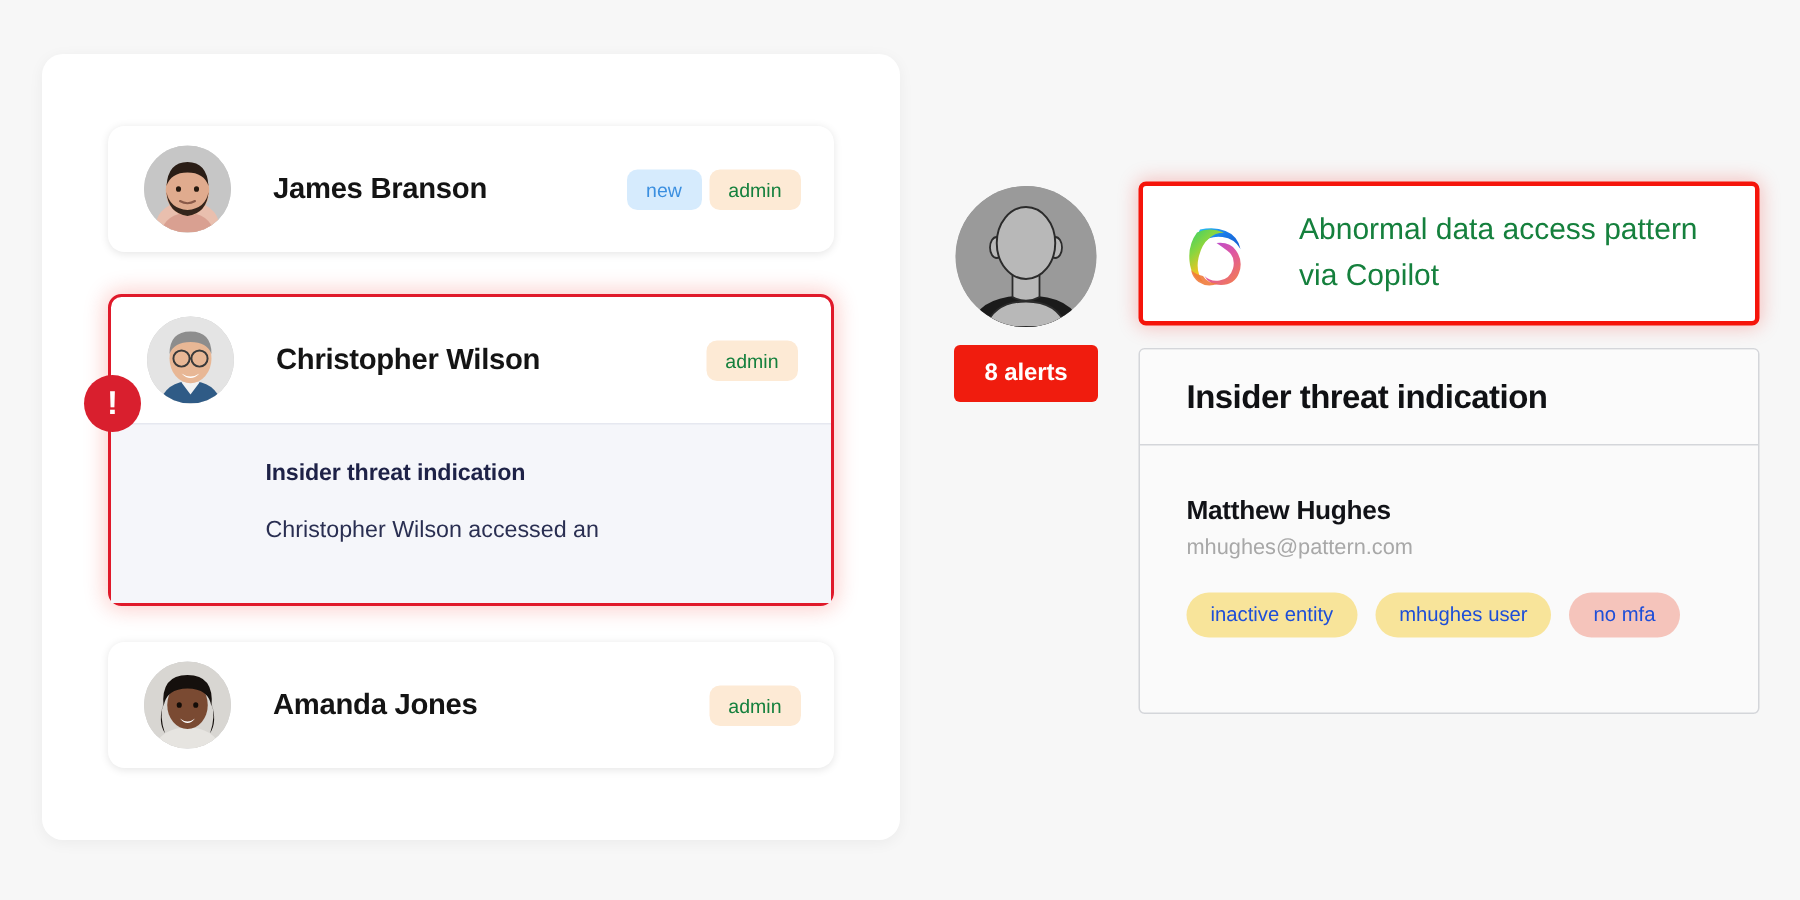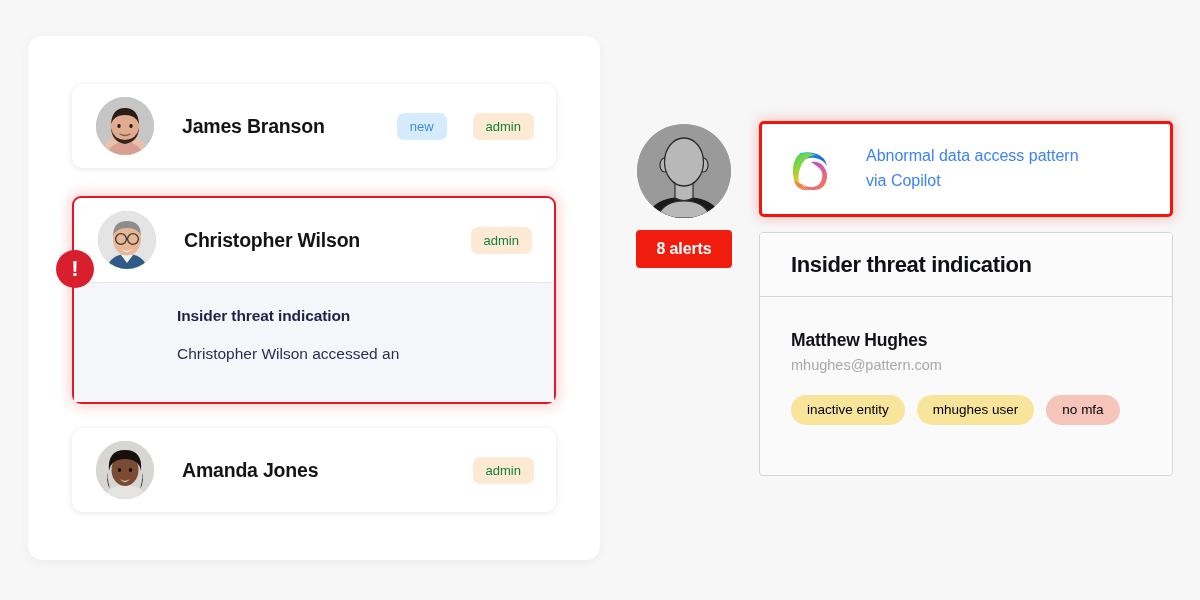--- a/index.html
+++ b/index.html
@@ -35,21 +35,21 @@
   .avatar{
     width:58px;height:58px;border-radius:50%;
     flex:0 0 58px;overflow:hidden;background:#c9c9c9;
     position:relative;
   }
   .avatar svg{display:block;width:58px;height:58px;}
   .user-name{
     font-size:19.5px;font-weight:bold;color:#141414;
     margin-left:28px;letter-spacing:-0.2px;white-space:nowrap;
   }
-  .badges{margin-left:auto;display:flex;align-items:center;gap:26px;}
+  .badges{margin-left:auto;display:flex;align-items:center;gap:5px;}
   .badge{
     font-size:13px;border-radius:7px;
     padding:7px 13px;white-space:nowrap;line-height:1;
   }
   .badge-new{background:#d6ebfd;color:#3b8fe0;}
   .badge-admin{background:#fdead5;color:#15803d;}
 
   
   .card-alert{
     position:absolute;left:44px;top:160px;width:484px;height:208px;
@@ -101,21 +101,21 @@
     position:absolute;left:759px;top:121px;
     width:414px;height:96px;
     background:#ffffff;border:3px solid #f5140a;border-radius:5px;
     box-sizing:border-box;
     box-shadow:0 0 13px 1px rgba(245,20,10,0.25);
     display:flex;align-items:center;padding:0 26px;
   }
   .copilot-icon{width:46px;height:46px;flex:0 0 46px;}
   .copilot-icon svg{display:block;width:46px;height:46px;}
   .copilot-text{
-    margin-left:32px;font-size:16px;color:#3b82f6;line-height:1.55;
+    margin-left:32px;font-size:20px;color:#15803d;line-height:1.55;
   }
 
   
   .threat-card{
     position:absolute;left:759px;top:232px;
     width:414px;height:244px;
     background:#fafafa;border:1px solid #d4d6da;border-radius:4px;
     box-sizing:border-box;overflow:hidden;
   }
   .threat-header{
@@ -131,21 +131,21 @@
   .threat-body{padding:33px 31px 0 31px;}
   .entity-name{
     font-size:17.5px;font-weight:bold;color:#111217;
     letter-spacing:-0.2px;margin:0 0 6px 0;
   }
   .entity-email{
     font-size:14.5px;color:#a8a8a8;margin:0 0 22px 0;
   }
   .pills{display:flex;gap:12px;align-items:center;}
   .pill{
-    font-size:13.5px;color:#000000;
+    font-size:13.5px;color:#1d4ed8;
     border-radius:999px;padding:8px 16px;line-height:1;white-space:nowrap;
   }
   .pill-yellow{background:#f8e49a;}
   .pill-pink{background:#f5c4bb;}
 </style>
 </head>
 <body>
 
 <div class="stage">
 

